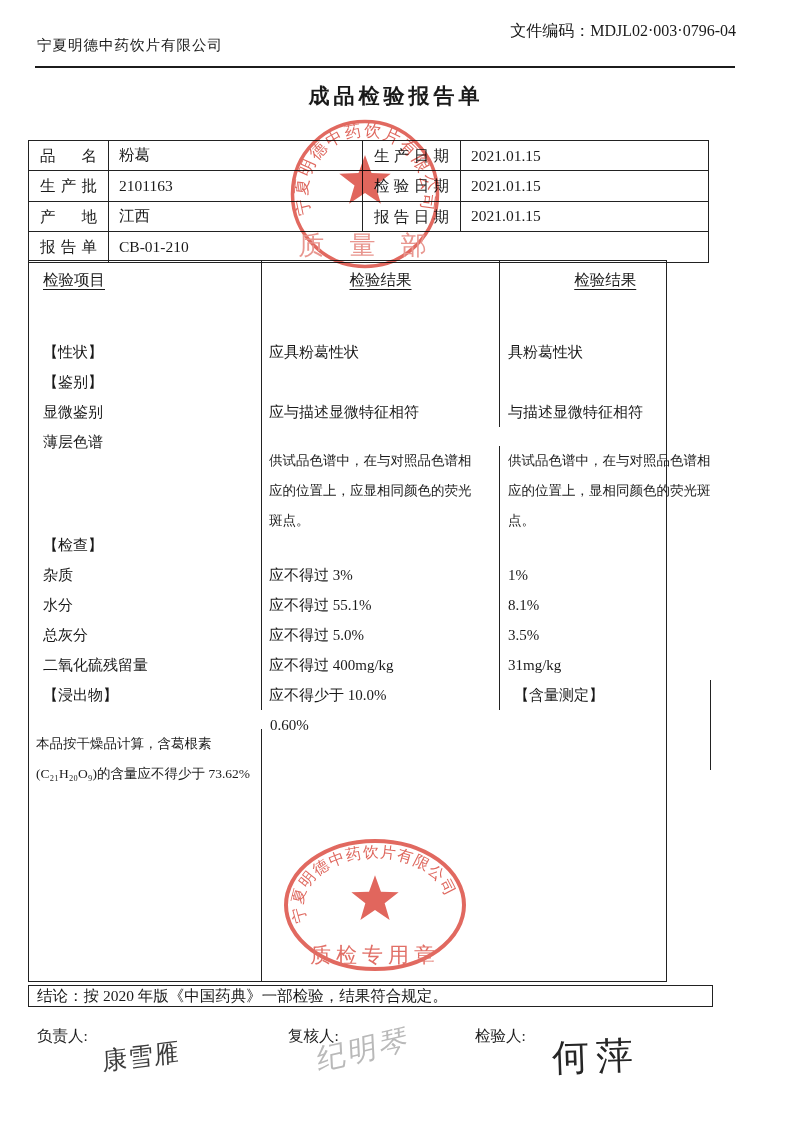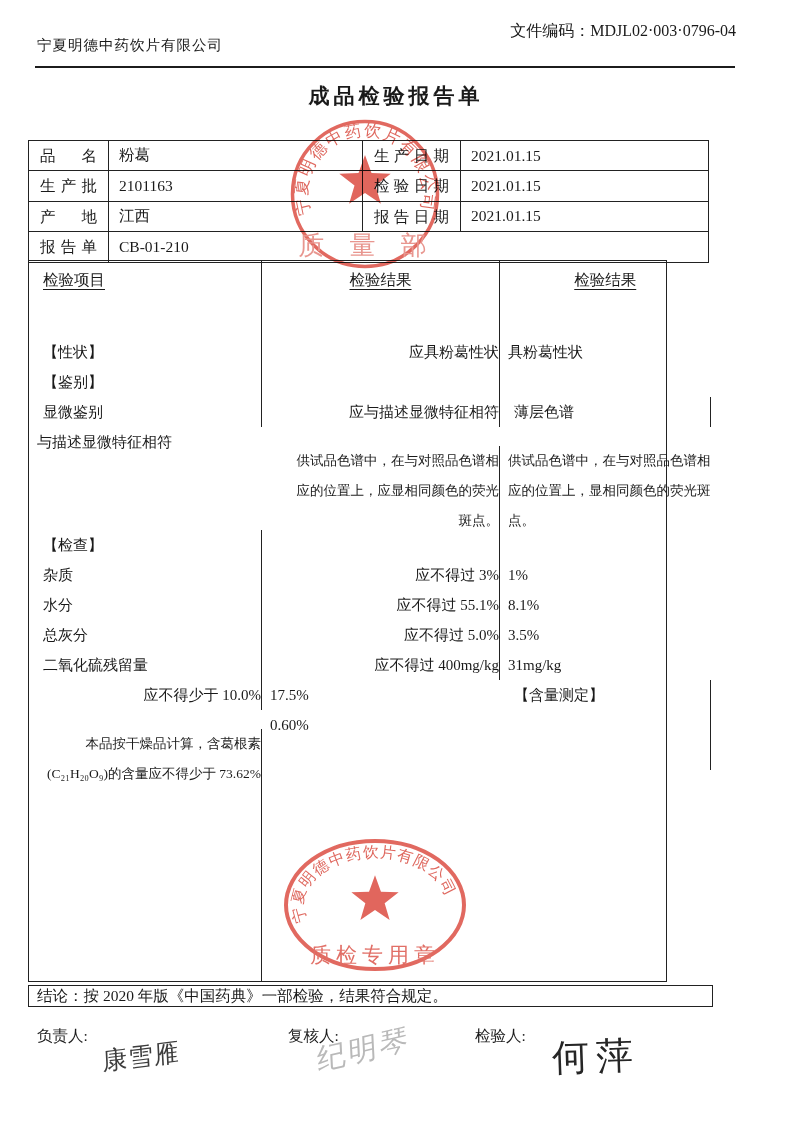--- a/index.html
+++ b/index.html
@@ -23,21 +23,21 @@
   .val{padding-left:10px;}
   .span3{grid-column:2/5;}
   
   .main-table{position:absolute;left:28px;top:260px;width:639px;height:722px;
               border:1.5px solid #222;box-sizing:border-box;display:grid;
               grid-template-columns:233px 238px 1fr;
               grid-template-rows:40px 36px repeat(3,30px) 103px repeat(6,30px) 60px 1fr;
               font-size:15px;}
   .main-table .mcell{box-sizing:border-box;line-height:30px;white-space:pre;overflow:visible;}
   .main-table .c1{border-right:1px solid #222;padding-left:14px;}
-  .main-table .c2{border-right:1px solid #222;padding-left:7px;text-align:right;}
+  .main-table .c2{border-right:1px solid #222;padding-left:7px;}
   .main-table .c3{padding-left:8px;}
   .main-table .hdr{font-size:15.5px;padding-top:9px;line-height:20px;}
   .main-table .hdr span{text-decoration:underline;text-underline-offset:4px;}
   .main-table .hc{text-align:center;padding-left:0;}
   .para{font-size:13.5px;margin-top:19px;}
   
   .conclusion{position:absolute;left:28px;top:985px;width:685px;height:22px;
               border:1.5px solid #222;box-sizing:border-box;display:flex;align-items:center;
               padding-left:8px;font-size:15.5px;}
   .sig-label{position:absolute;top:1026px;font-size:15.5px;}
@@ -93,23 +93,23 @@
     <div class="mcell c1">【性状】</div>
     <div class="mcell c2">应具粉葛性状</div>
     <div class="mcell c3">具粉葛性状</div>
 
     <div class="mcell c1">【鉴别】</div>
     <div class="mcell c2"></div>
     <div class="mcell c3"></div>
 
     <div class="mcell c1">显微鉴别</div>
     <div class="mcell c2">应与描述显微特征相符</div>
+    <div class="mcell c3">与描述显微特征相符</div>
+
     <div class="mcell c1">薄层色谱</div>
-
-    <div class="mcell c3">与描述显微特征相符</div>
     <div class="mcell c2 para">供试品色谱中，在与对照品色谱相
 应的位置上，应显相同颜色的荧光
 斑点。</div>
     <div class="mcell c3 para">供试品色谱中，在与对照品色谱相
 应的位置上，显相同颜色的荧光斑
 点。</div>
 
     <div class="mcell c1">【检查】</div>
     <div class="mcell c2"></div>
     <div class="mcell c3"></div>
@@ -123,22 +123,22 @@
     <div class="mcell c3">8.1%</div>
 
     <div class="mcell c1">总灰分</div>
     <div class="mcell c2">应不得过 5.0%</div>
     <div class="mcell c3">3.5%</div>
 
     <div class="mcell c1">二氧化硫残留量</div>
     <div class="mcell c2">应不得过 400mg/kg</div>
     <div class="mcell c3">31mg/kg</div>
 
+    <div class="mcell c1">【浸出物】</div>
     <div class="mcell c2">应不得少于 10.0%</div>
-    <div class="mcell c3">17.5%</div>
 
     <div class="mcell c1">【含量测定】</div>
     <div class="mcell c2 para">本品按干燥品计算，含葛根素
 (C₂₁H₂₀O₉)的含量应不得少于 73.62%</div>
     <div class="mcell c3">0.60%</div>
 
     <div class="mcell c1"></div>
     <div class="mcell c2"></div>
     <div class="mcell c3"></div>
   </div>

